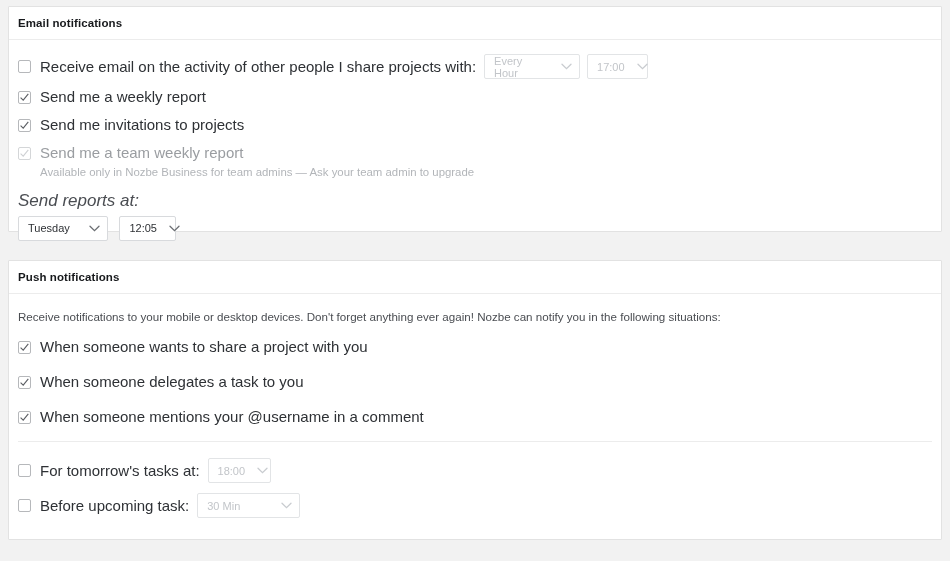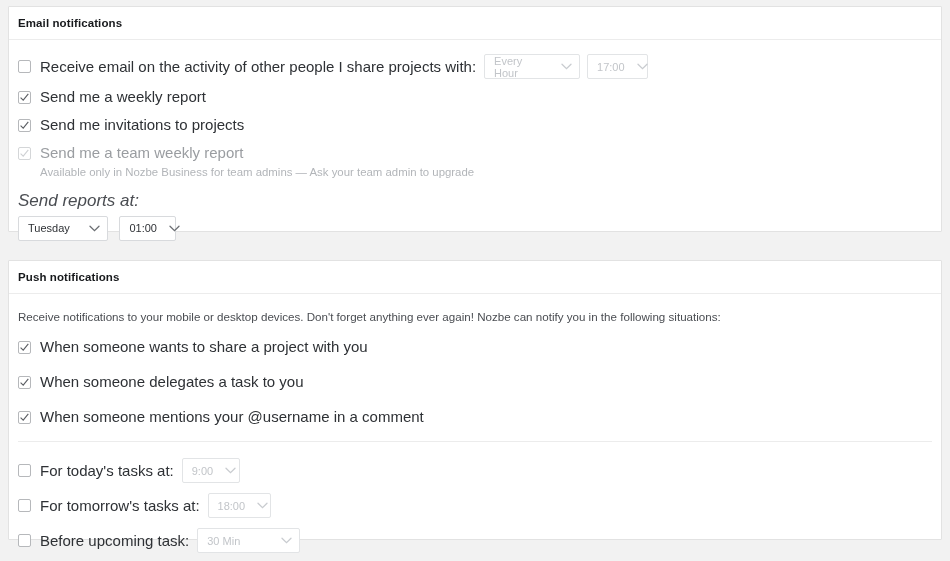--- a/index.html
+++ b/index.html
@@ -214,21 +214,21 @@
       <div>
         <span class="sel sel-w-day">
           <span>Tuesday</span>
           <span class="chev">
             <svg width="11" height="7" viewBox="0 0 11 7">
                 <path d="M1 1.2 L5.5 5.6 L10 1.2" fill="none" stroke="#6b6e73" stroke-width="1.3" stroke-linecap="round"></path>
               </svg>
           </span>
         </span>
         <span class="sel sel-w-hour inline-gap">
-          <span>01:00</span>
+          <span>12:05</span>
           <span class="chev">
             <svg width="11" height="7" viewBox="0 0 11 7">
                 <path d="M1 1.2 L5.5 5.6 L10 1.2" fill="none" stroke="#6b6e73" stroke-width="1.3" stroke-linecap="round"></path>
               </svg>
           </span>
         </span>
       </div>
 
     </div>
   </div>
@@ -261,34 +261,20 @@
         <span class="cb">
           <svg width="11" height="11" viewBox="0 0 11 11">
             <path d="M1.6 5.6 L4.2 8.2 L9.3 1.9" fill="none" stroke="#5b5e63" stroke-width="1.1"></path>
           </svg>
         </span>
         <span class="row-label">When someone mentions your @username in a comment</span>
       </div>
 
       <div class="divider"></div>
 
-      <div class="row-inline">
-        <span class="cb off">
-          
-        </span>
-        <span class="row-label">For today's tasks at:</span>
-        <span class="sel sel-w-900 disabled">
-          <span>9:00</span>
-          <span class="chev">
-            <svg width="11" height="7" viewBox="0 0 11 7">
-                <path d="M1 1.2 L5.5 5.6 L10 1.2" fill="none" stroke="#b9bcc0" stroke-width="1.3" stroke-linecap="round"></path>
-              </svg>
-          </span>
-        </span>
-      </div>
 
       <div class="row-inline" style="margin-top:10px;">
         <span class="cb off">
           
         </span>
         <span class="row-label">For tomorrow's tasks at:</span>
         <span class="sel sel-w-1800 disabled">
           <span>18:00</span>
           <span class="chev">
             <svg width="11" height="7" viewBox="0 0 11 7">

